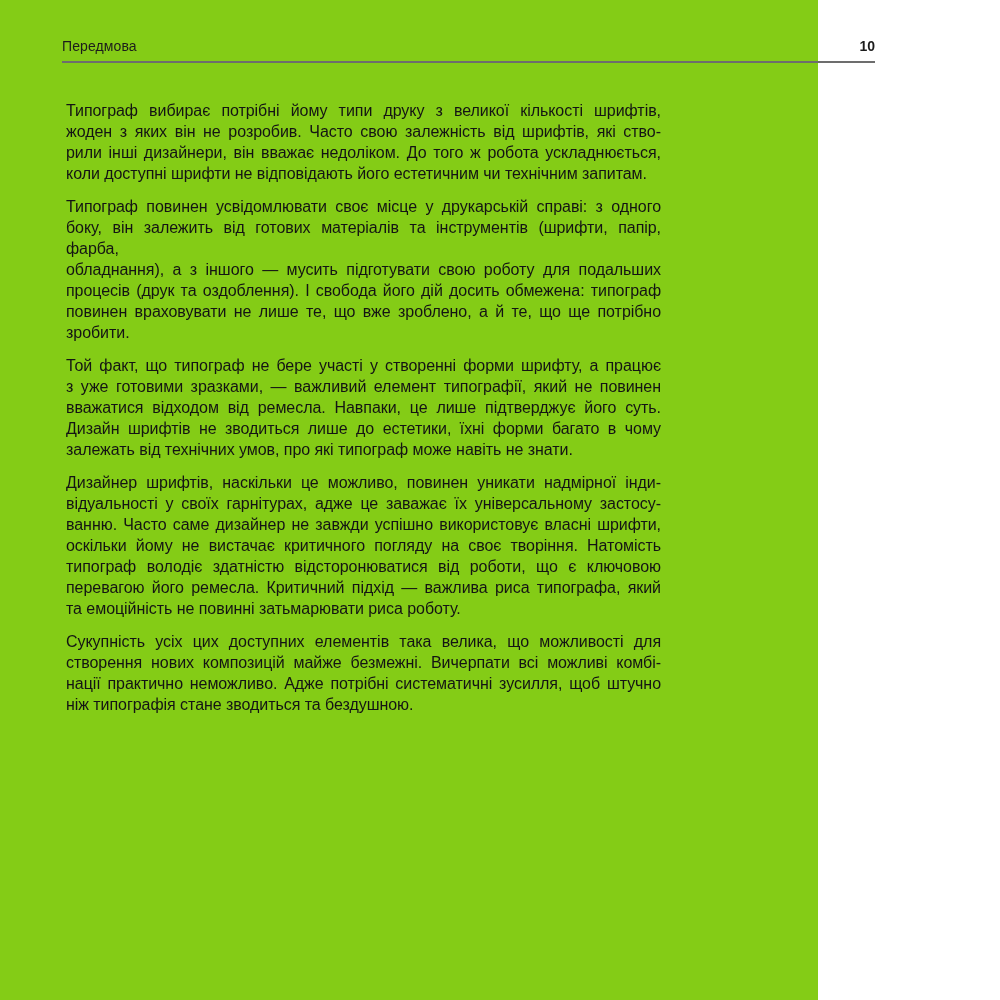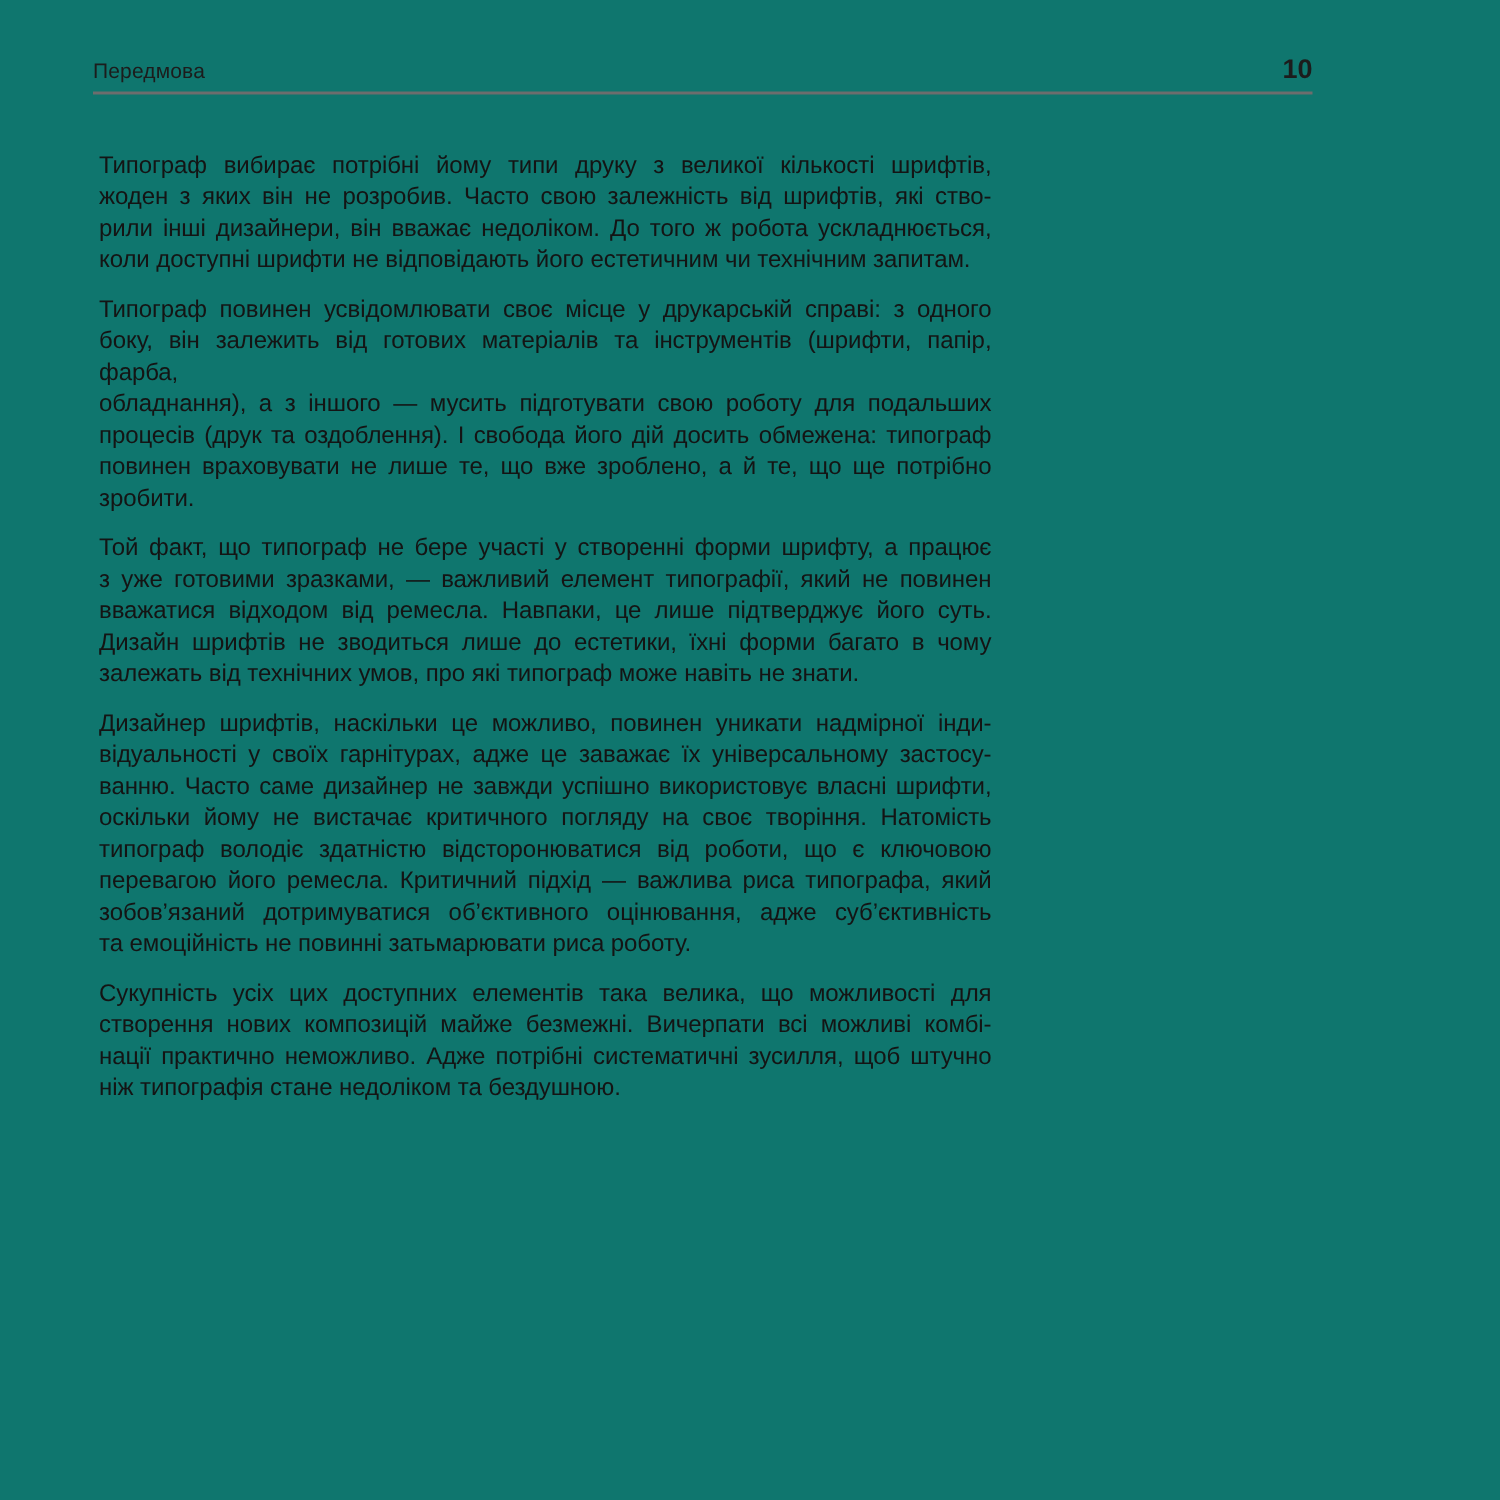--- a/index.html
+++ b/index.html
@@ -7,41 +7,41 @@
     padding: 0;
     background: #ffffff;
     width: 1000px;
     height: 1000px;
     overflow: hidden;
     font-family: "Liberation Sans", sans-serif;
     -webkit-font-smoothing: antialiased;
   }
   .page {
     position: relative;
-    width: 1000px;
+    width: 818px;
     height: 1000px;
-    background: #0f766e;
+    background: #84cc16;
   }
   .running-header {
     position: absolute;
     left: 62px;
     top: 39px;
     width: 813px;
     display: flex;
     justify-content: space-between;
     align-items: baseline;
   }
   .section-title {
     font-size: 14px;
     line-height: 15px;
     color: #1c1c1c;
     letter-spacing: 0.1px;
   }
   .page-number {
-    font-size: 18px;
+    font-size: 14px;
     line-height: 15px;
     font-weight: 700;
     color: #1c1c1c;
   }
   .header-rule {
     position: absolute;
     left: 62px;
     top: 61px;
     width: 813px;
     height: 2px;
@@ -103,23 +103,22 @@
         <span class="line">Дизайн шрифтів не зводиться лише до естетики, їхні форми багато в чому</span>
         <span class="line last">залежать від технічних умов, про які типограф може навіть не знати.</span>
       </p>
       <p class="para">
         <span class="line">Дизайнер шрифтів, наскільки це можливо, повинен уникати надмірної інди-</span>
         <span class="line">відуальності у своїх гарнітурах, адже це заважає їх універсальному застосу-</span>
         <span class="line">ванню. Часто саме дизайнер не завжди успішно використовує власні шрифти,</span>
         <span class="line">оскільки йому не вистачає критичного погляду на своє творіння. Натомість</span>
         <span class="line">типограф володіє здатністю відсторонюватися від роботи, що є ключовою</span>
         <span class="line">перевагою його ремесла. Критичний підхід — важлива риса типографа, який</span>
-        <span class="line">зобов’язаний дотримуватися об’єктивного оцінювання, адже суб’єктивність</span>
         <span class="line last">та емоційність не повинні затьмарювати риса роботу.</span>
       </p>
       <p class="para">
         <span class="line">Сукупність усіх цих доступних елементів така велика, що можливості для</span>
         <span class="line">створення нових композицій майже безмежні. Вичерпати всі можливі комбі-</span>
         <span class="line">нації практично неможливо. Адже потрібні систематичні зусилля, щоб штучно</span>
-        <span class="line last">ніж типографія стане недоліком та бездушною.</span>
+        <span class="line last">ніж типографія стане зводиться та бездушною.</span>
       </p>
     </div>
 </div>
 
 </body></html>

